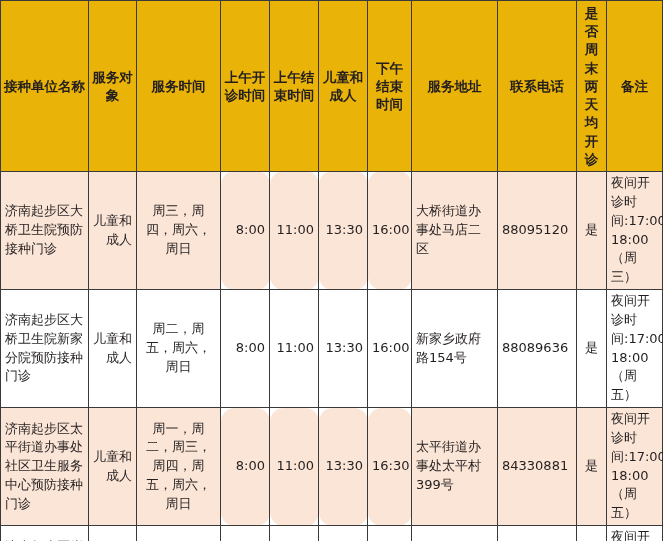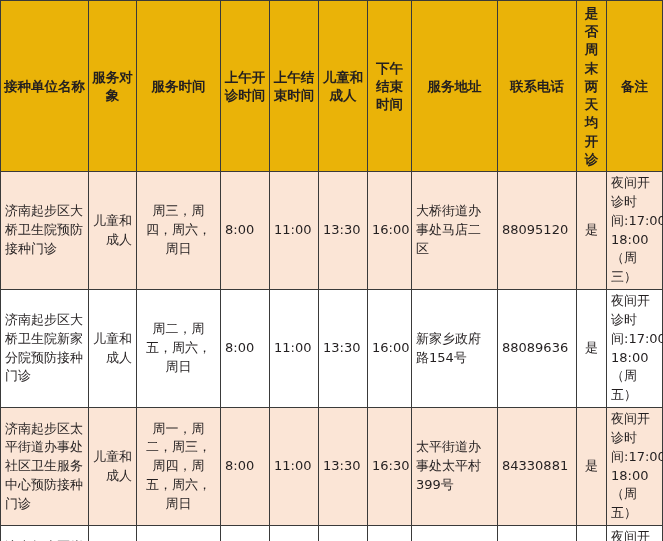--- a/index.html
+++ b/index.html
@@ -38,21 +38,21 @@
   
   tr.row-odd td {
     background: #fbe5d6;
   }
   tr.row-even td {
     background: #ffffff;
   }
   .c-name   { text-align: left; }
   .c-aud    { text-align: right; }
   .c-time   { text-align: center; }
-  .c-num    { text-align: left; padding-right: 5px; }
+  .c-num    { text-align: right; padding-right: 5px; border-radius: 14px; }
   .c-addr   { text-align: left; margin-left: 20px; }
   .c-phone  { text-align: left; padding-right: 5px; }
   .c-week   { text-align: center; }
   .c-note   { text-align: left; }
 
   
   col.w-name  { width: 88px; }
   col.w-aud   { width: 48px; }
   col.w-time  { width: 84px; }
   col.w-t1    { width: 49px; }

